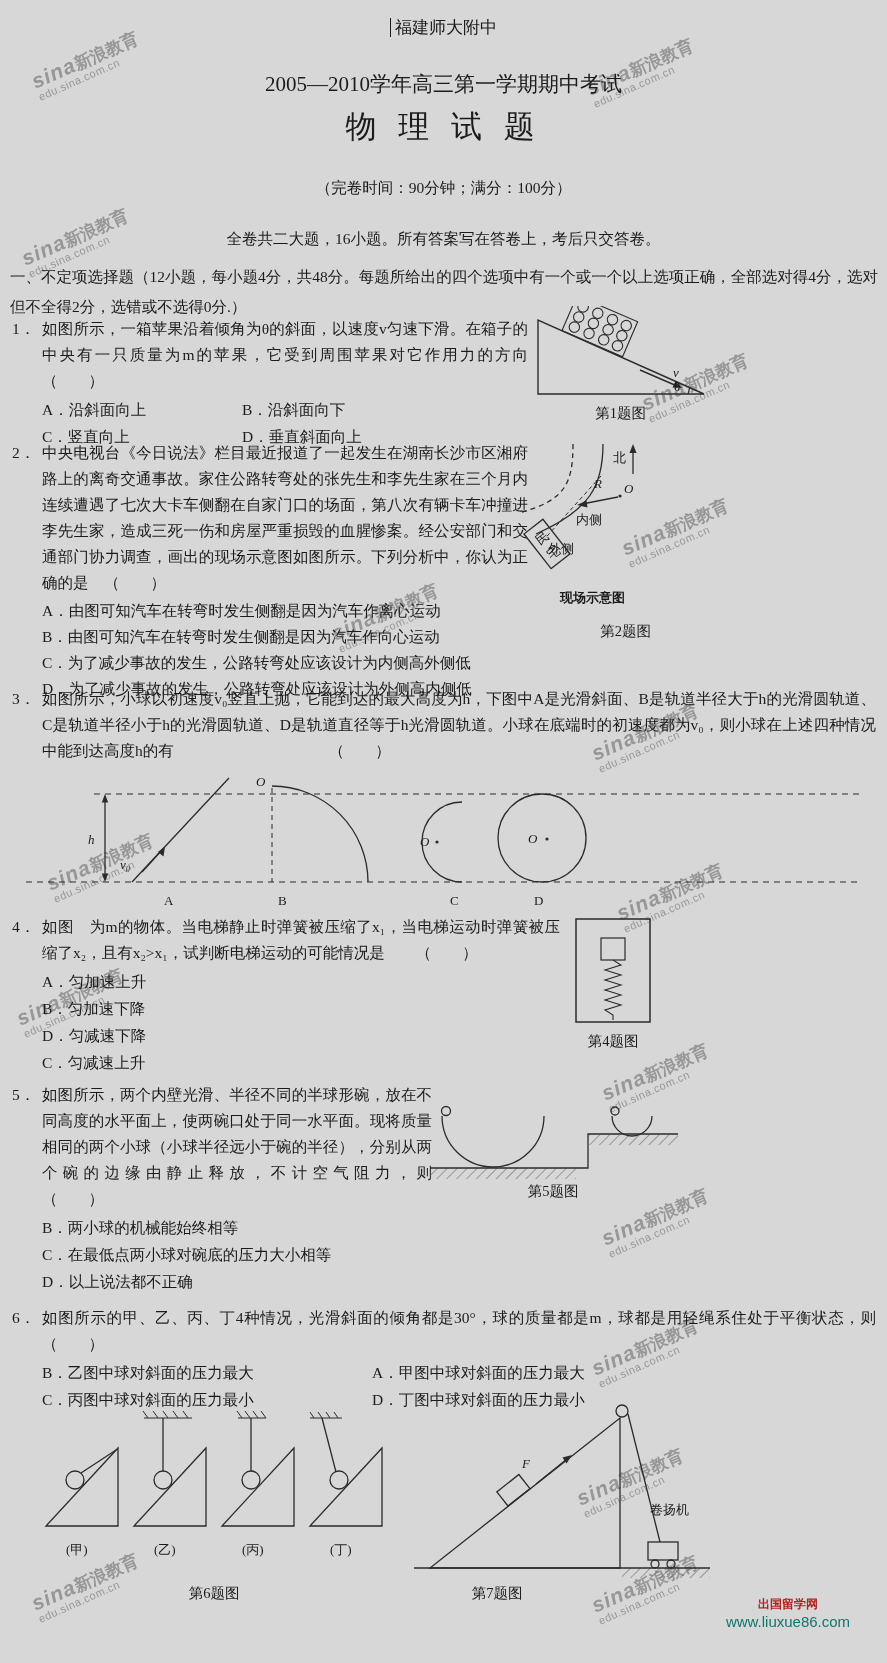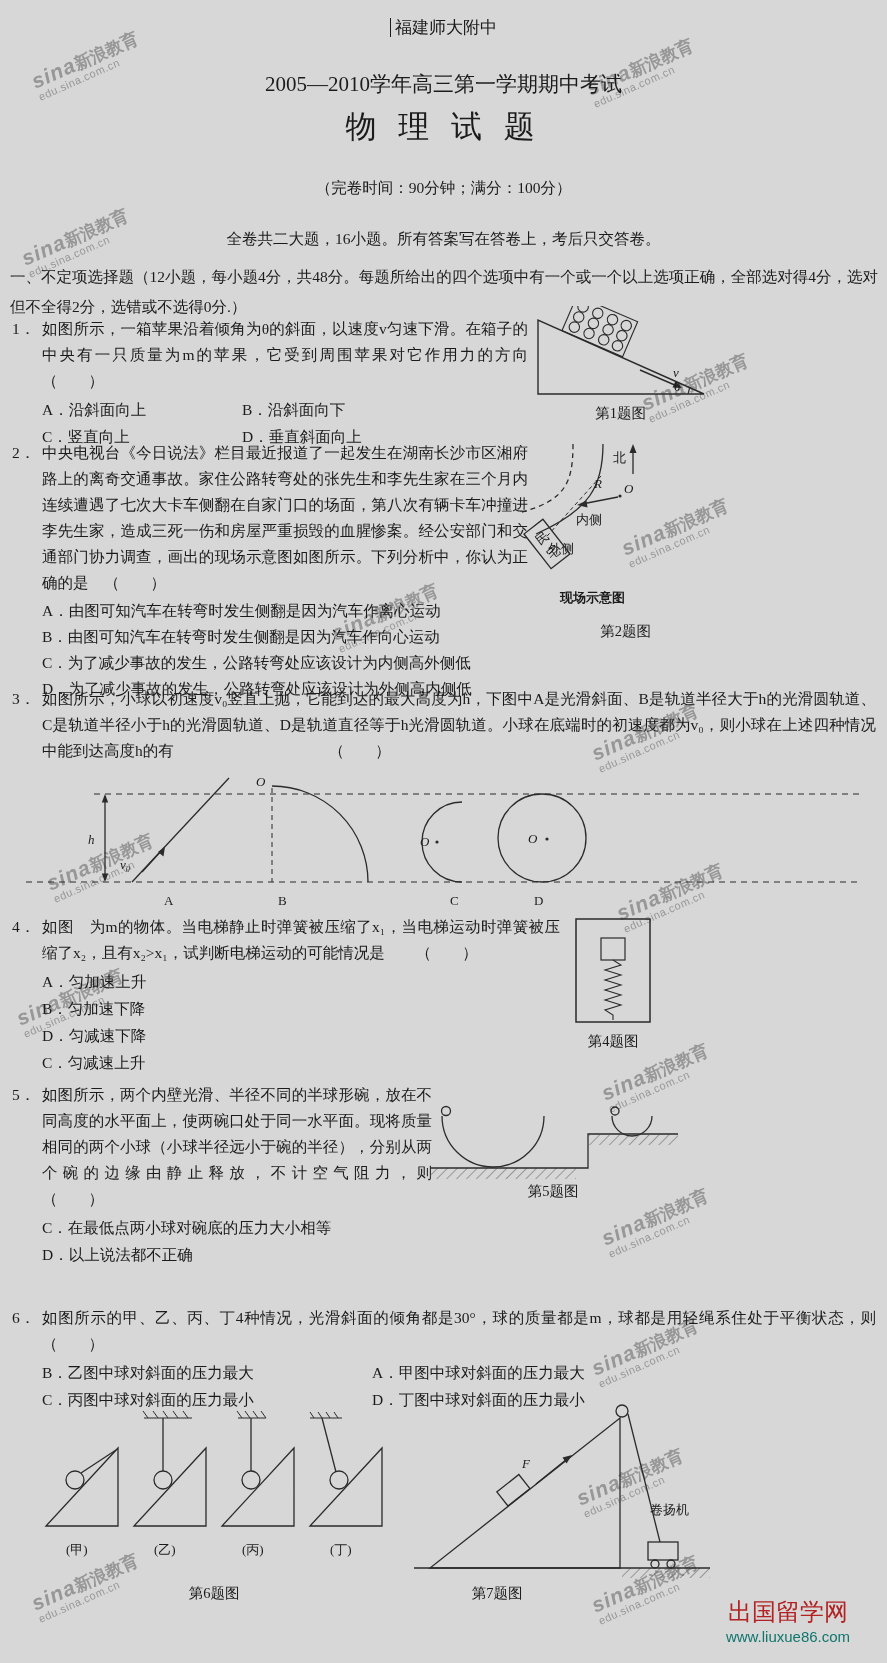--- a/index.html
+++ b/index.html
@@ -28,21 +28,21 @@
   .qstem{flex:1;text-align:justify}
   .opts{padding-left:30px;font-size:15.5px;line-height:27px;margin-top:2px}
   .opts.vlist span{display:block}
   .opts.grid2{display:grid;grid-template-columns:200px 1fr}
   .opts.grid2.wide{grid-template-columns:330px 1fr}
   .figcap{position:absolute;font-size:14.5px;text-align:center}
   svg{display:block}
   svg text{font-size:13px;font-family:"Liberation Serif","DejaVu Serif",serif;fill:#1b1b1b;stroke:none}
   
   .footer{left:700px;top:1596px;width:176px;text-align:center;font-family:"Liberation Sans",sans-serif}
-  .footer-site{display:block;font-size:24px;font-weight:normal;color:#b22222;cursor:pointer}
+  .footer-site{display:block;font-size:12px;font-weight:bold;color:#b22222;cursor:pointer}
   .footer-url{display:block;font-size:15px;color:#0f766e;cursor:pointer}
 </style>
 </head>
 <body>
 
 <div class="page">
 
   <div>
       <div class="wm" style="left: 30px; top: 48px;"><span class="b">sina</span><span class="bc">新浪教育</span><span class="u">edu.sina.com.cn</span></div>
       <div class="wm" style="left: 585px; top: 55px;"><span class="b">sina</span><span class="bc">新浪教育</span><span class="u">edu.sina.com.cn</span></div>
@@ -203,20 +203,21 @@
     </svg>
   </div>
   <div class="figcap" style="left:548px;top:1032px;width:130px">第4题图</div>
 
   <div class="abs" style="left:12px;top:1082px;width:420px">
     <div class="q">
         <span class="qnum">5．</span>
         <span class="qstem">如图所示，两个内壁光滑、半径不同的半球形碗，放在不同高度的水平面上，使两碗口处于同一水平面。现将质量相同的两个小球（小球半径远小于碗的半径），分别从两个碗的边缘由静止释放，不计空气阻力，则　　　　（　　）</span>
       </div>
     <div class="opts vlist">
+      <span>B．两小球的机械能始终相等</span>
       <span>C．在最低点两小球对碗底的压力大小相等</span>
       <span>D．以上说法都不正确</span>
     </div>
   </div>
 
   <div class="abs" style="left:428px;top:1088px">
     <svg width="252" height="100" viewBox="0 0 252 100" fill="none" stroke="#2b2b2b" stroke-width="1.3">
       <defs>
         <pattern id="h5" width="7" height="7" patternUnits="userSpaceOnUse" patternTransform="rotate(45)">
           <line x1="0" y1="0" x2="0" y2="7" stroke="#555" stroke-width="1"></line>

